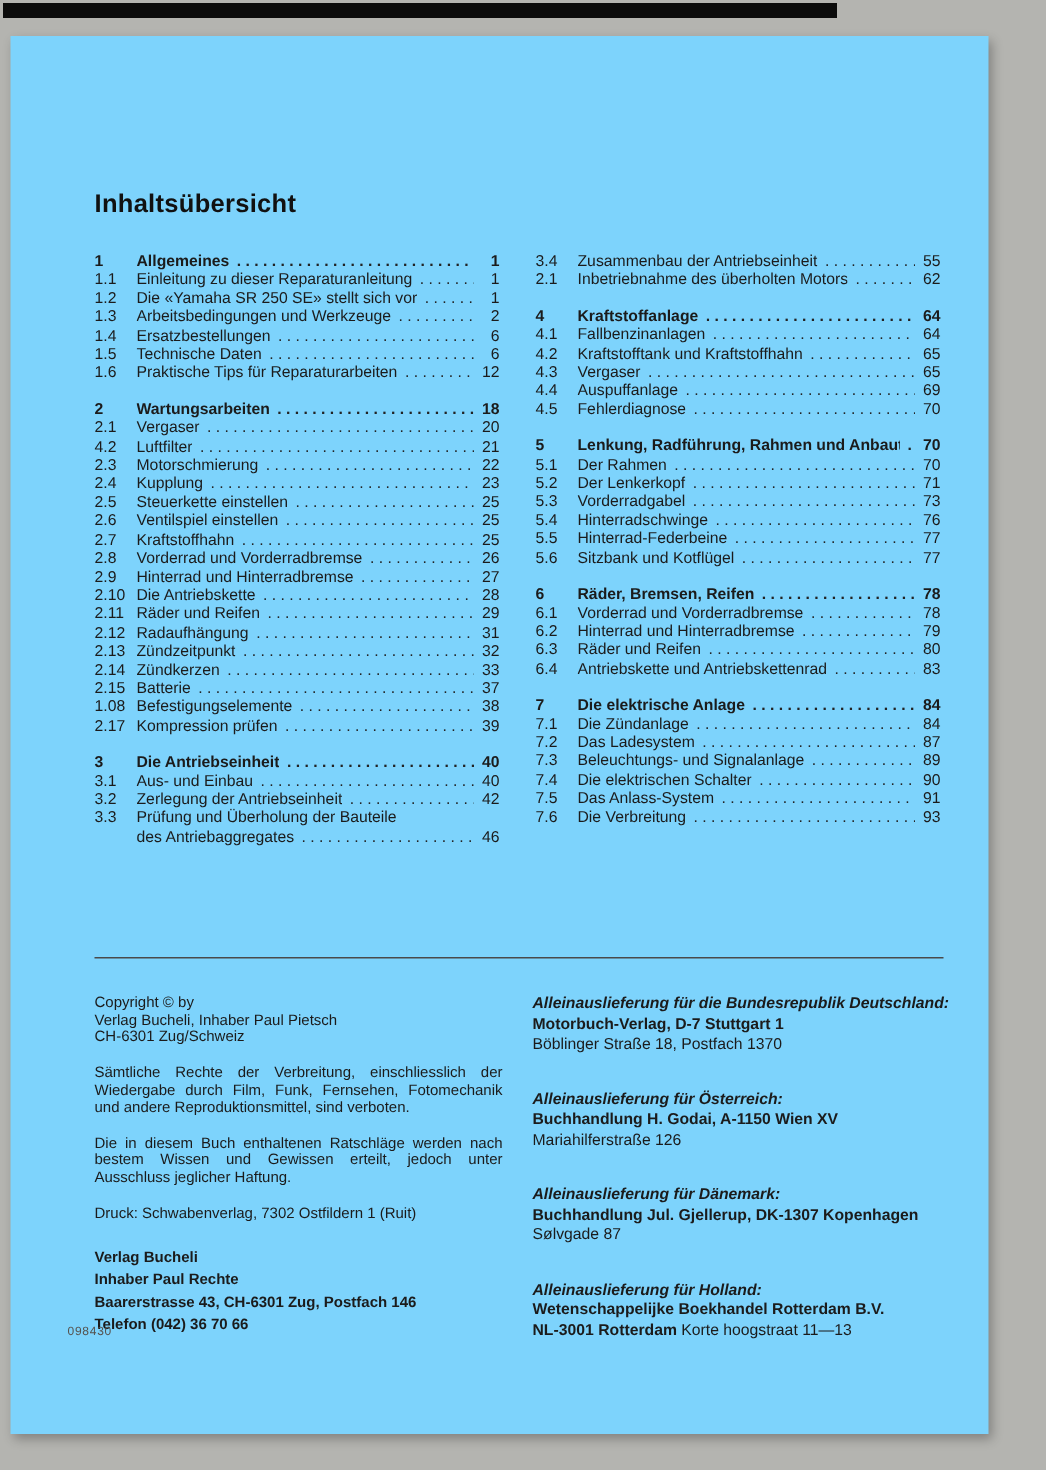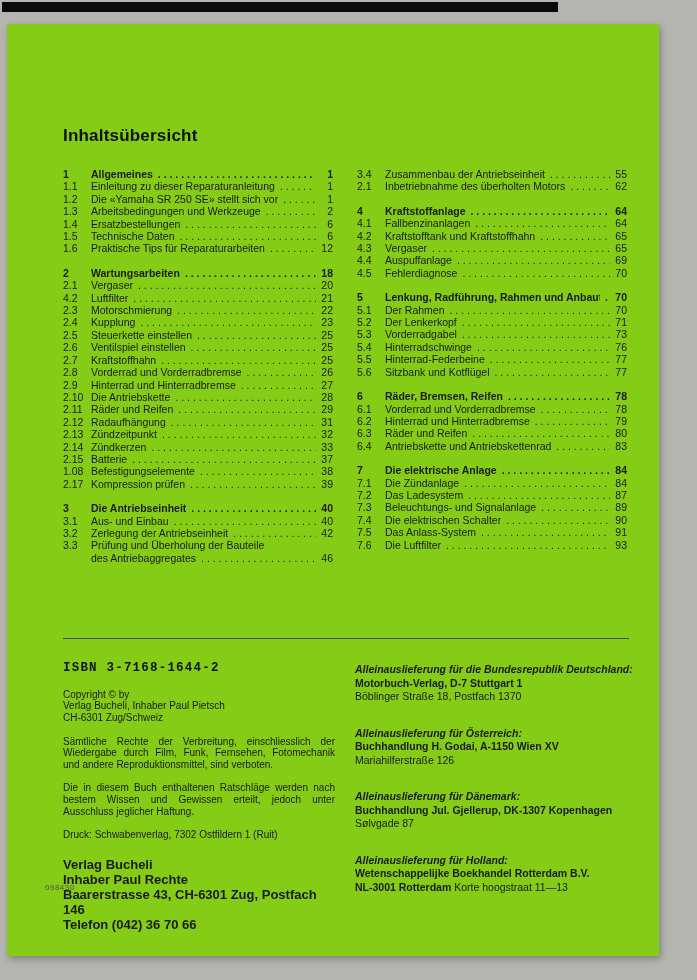--- a/index.html
+++ b/index.html
@@ -8,21 +8,21 @@
     background:#b4b4b0;
     font-family:"Liberation Sans","DejaVu Sans",sans-serif;
     color:#1b1b1b;
   }
   .scan-top-bar {
     position:absolute; top:2px; left:2px; width:556px; height:10px;
     background:#0b0b0b;
   }
   .page {
     position:absolute; left:7px; top:24px; width:652px; height:932px;
-    background:#84cc16;
+    background:#7dd3fc;
     box-shadow:2px 3px 7px rgba(0,0,0,0.28);
   }
   .content {
     position:absolute; inset:0; box-sizing:border-box;
     padding:102px 26px 0 56px;
   }
   .page-title {
     font-size:17px; font-weight:bold; margin:0 0 22px 0; color:#111;
     letter-spacing:0.2px;
   }
@@ -54,21 +54,21 @@
   .imprint-right { flex:1; font-size:10.5px; }
   .imprint-left p { margin:0; }
   .isbn {
     font-family:"Liberation Mono","DejaVu Sans Mono",monospace;
     font-size:12.5px; font-weight:bold; letter-spacing:1.2px;
     margin:0 0 14px 0 !important; color:#141414;
   }
   .copyright-block { margin-bottom:12px; }
   .para { margin-bottom:12px !important; text-align:justify; }
   .print-line { margin-bottom:16px !important; }
-  .publisher-block { font-weight:bold; font-size:13px; line-height:15px; }
+  .publisher-block { font-weight:bold; font-size:10px; line-height:15px; }
   .dist-block { margin-bottom:23px; }
   .dist-block p { margin:0; line-height:13.5px; }
   .dist-heading { font-style:italic; font-weight:bold; }
   .dist-name { font-weight:bold; }
   .dist-address .b { font-weight:bold; }
   .scan-code {
     position:absolute; left:38px; bottom:64px;
     font-size:8px; color:#55524e; letter-spacing:0.5px;
   }
 </style>
@@ -430,33 +430,32 @@
               <span class="toc-page">90</span>
             </div>
             <div class="toc-row">
               <span class="toc-num">7.5</span>
               <span class="toc-label">Das Anlass-System</span>
               <span class="leader"></span>
               <span class="toc-page">91</span>
             </div>
             <div class="toc-row">
               <span class="toc-num">7.6</span>
-              <span class="toc-label">Die Luftfilter</span>
+              <span class="toc-label">Die Verbreitung</span>
               <span class="leader"></span>
               <span class="toc-page">93</span>
             </div>
           </div>
         </div>
     </div>
 
     <hr class="imprint-rule">
 
     <div class="imprint">
       <div class="imprint-left">
-        <p class="isbn">ISBN 3-7168-1644-2</p>
         <div class="copyright-block">
           <p>Copyright © by</p>
           <p>Verlag Bucheli, Inhaber Paul Pietsch</p>
           <p>CH-6301 Zug/Schweiz</p>
         </div>
         <p class="para">Sämtliche Rechte der Verbreitung, einschliesslich der Wiedergabe durch Film, Funk, Fernsehen, Fotomechanik und andere Reproduktionsmittel, sind verboten.</p>
         <p class="para">Die in diesem Buch enthaltenen Ratschläge werden nach bestem Wissen und Gewissen erteilt, jedoch unter Ausschluss jeglicher Haftung.</p>
         <p class="print-line">Druck: Schwabenverlag, 7302 Ostfildern 1 (Ruit)</p>
         <div class="publisher-block">
           <p>Verlag Bucheli</p>

